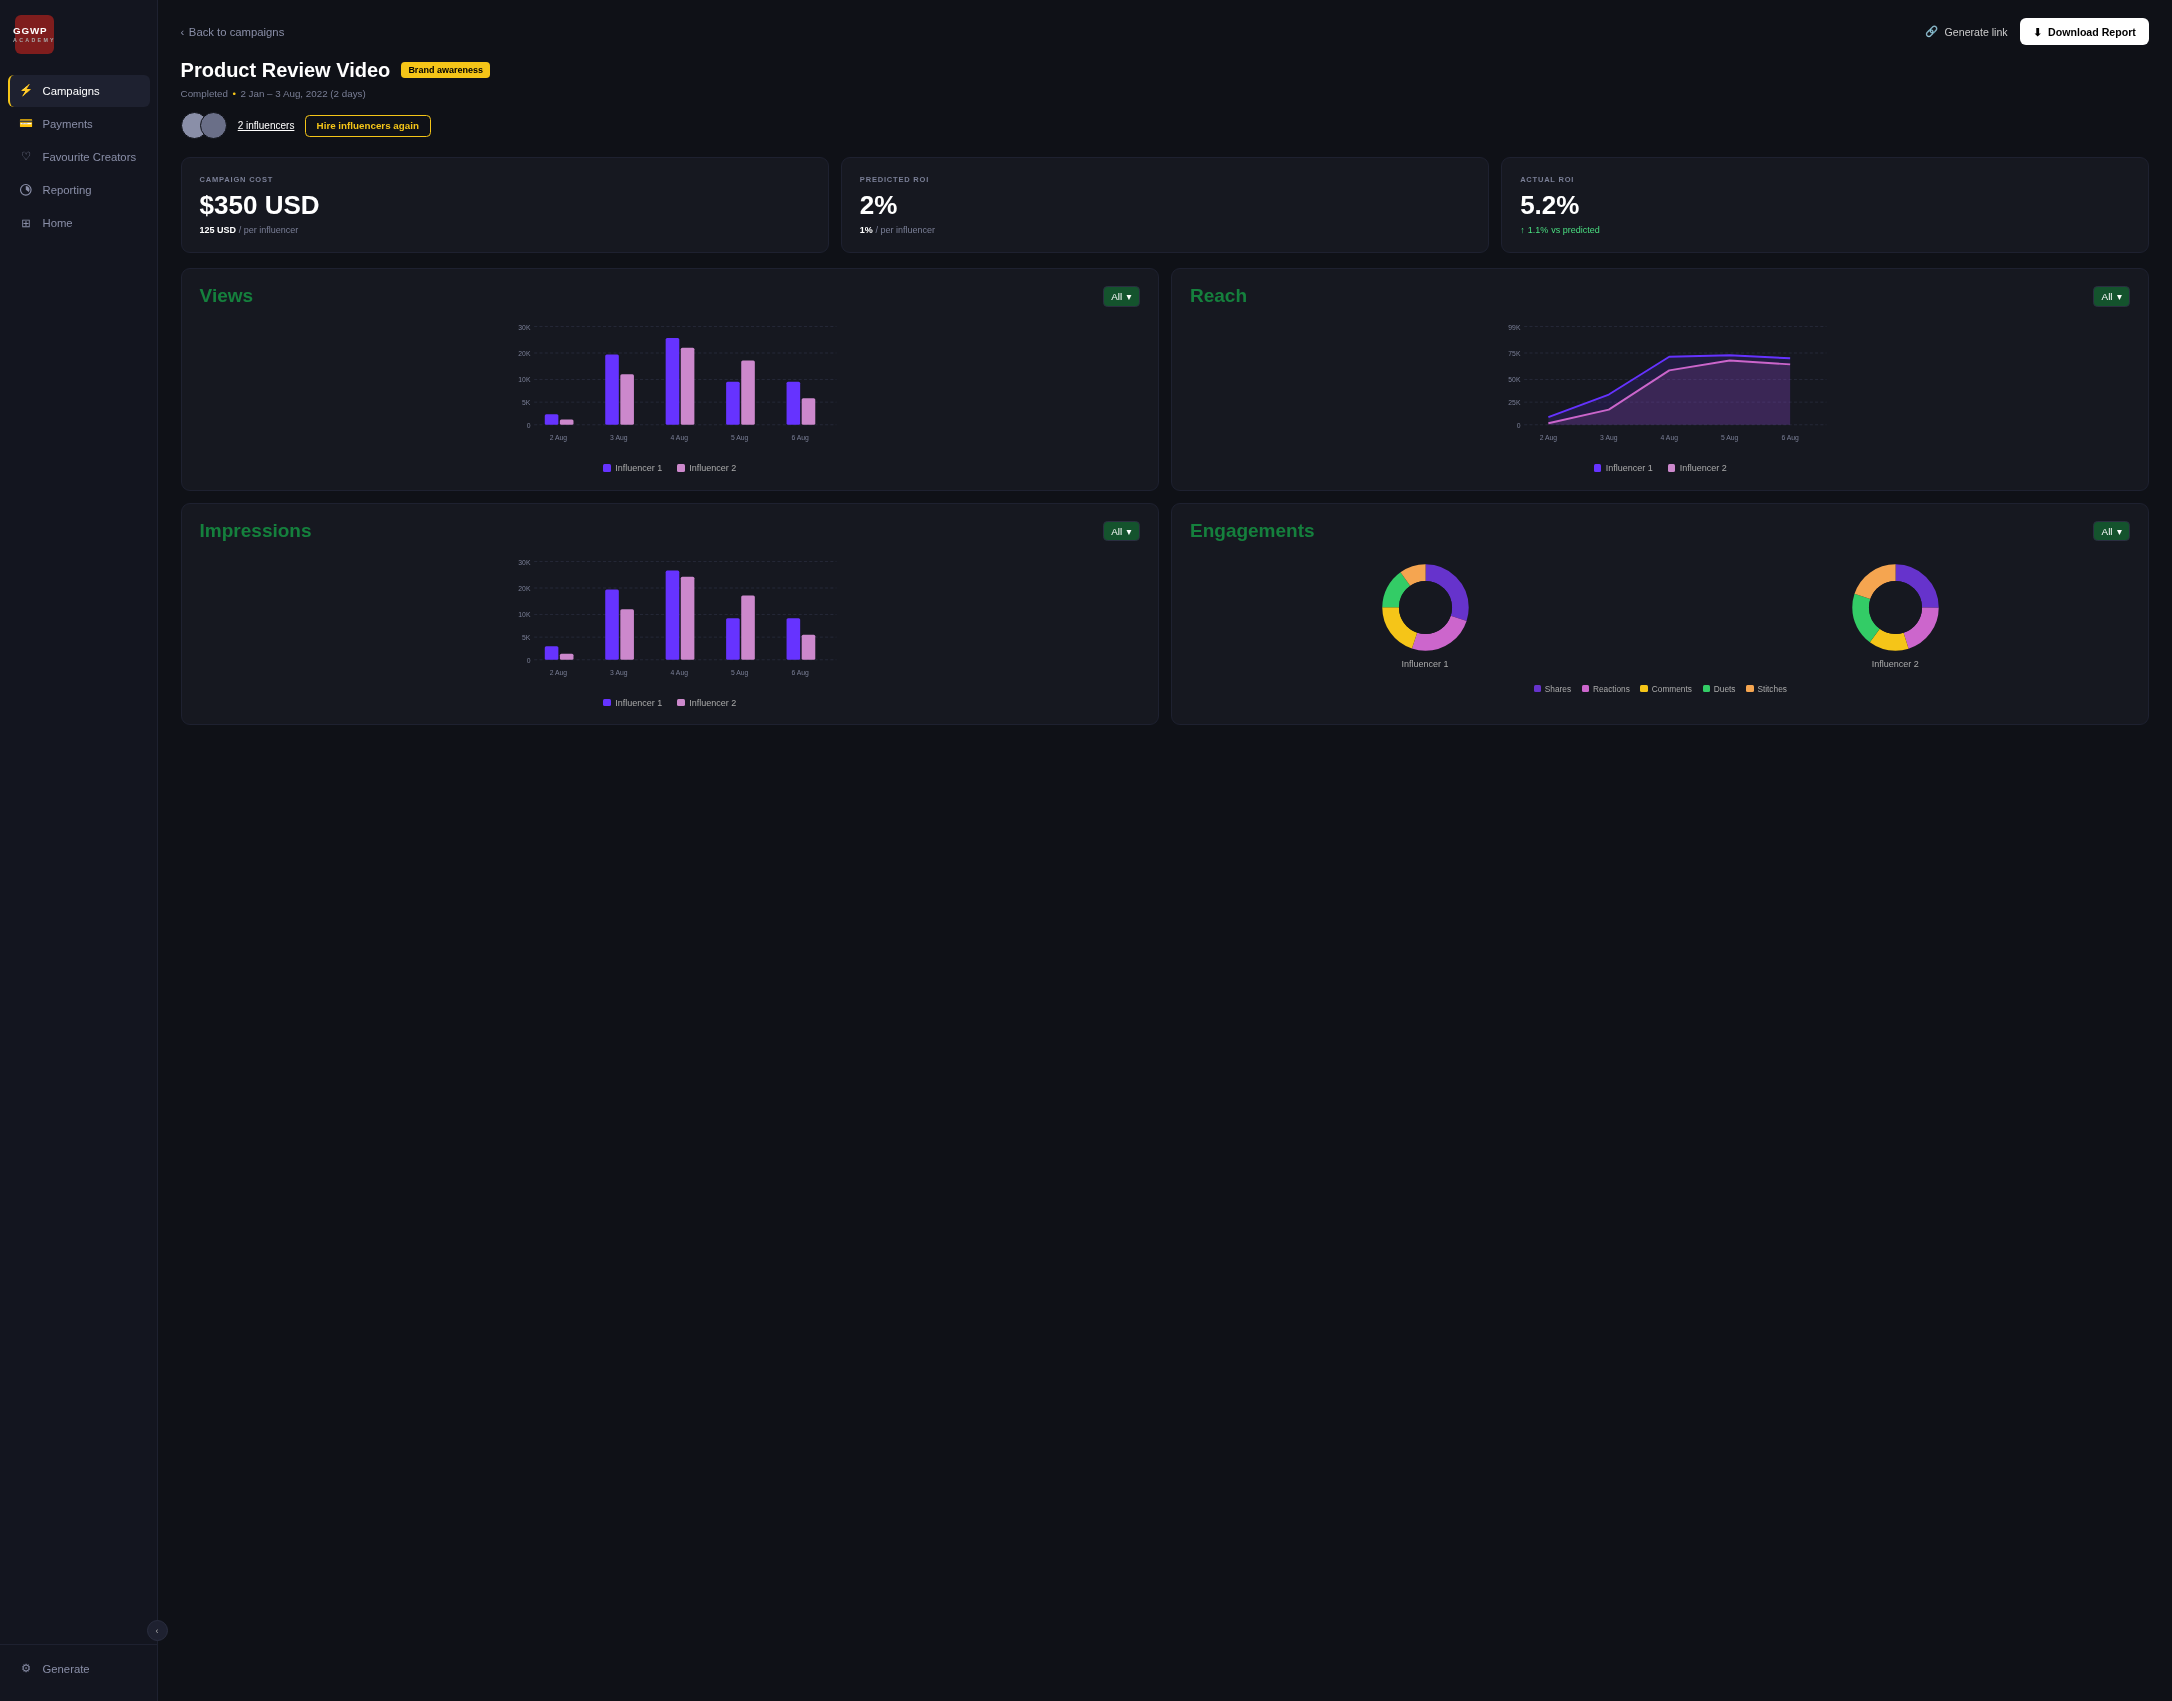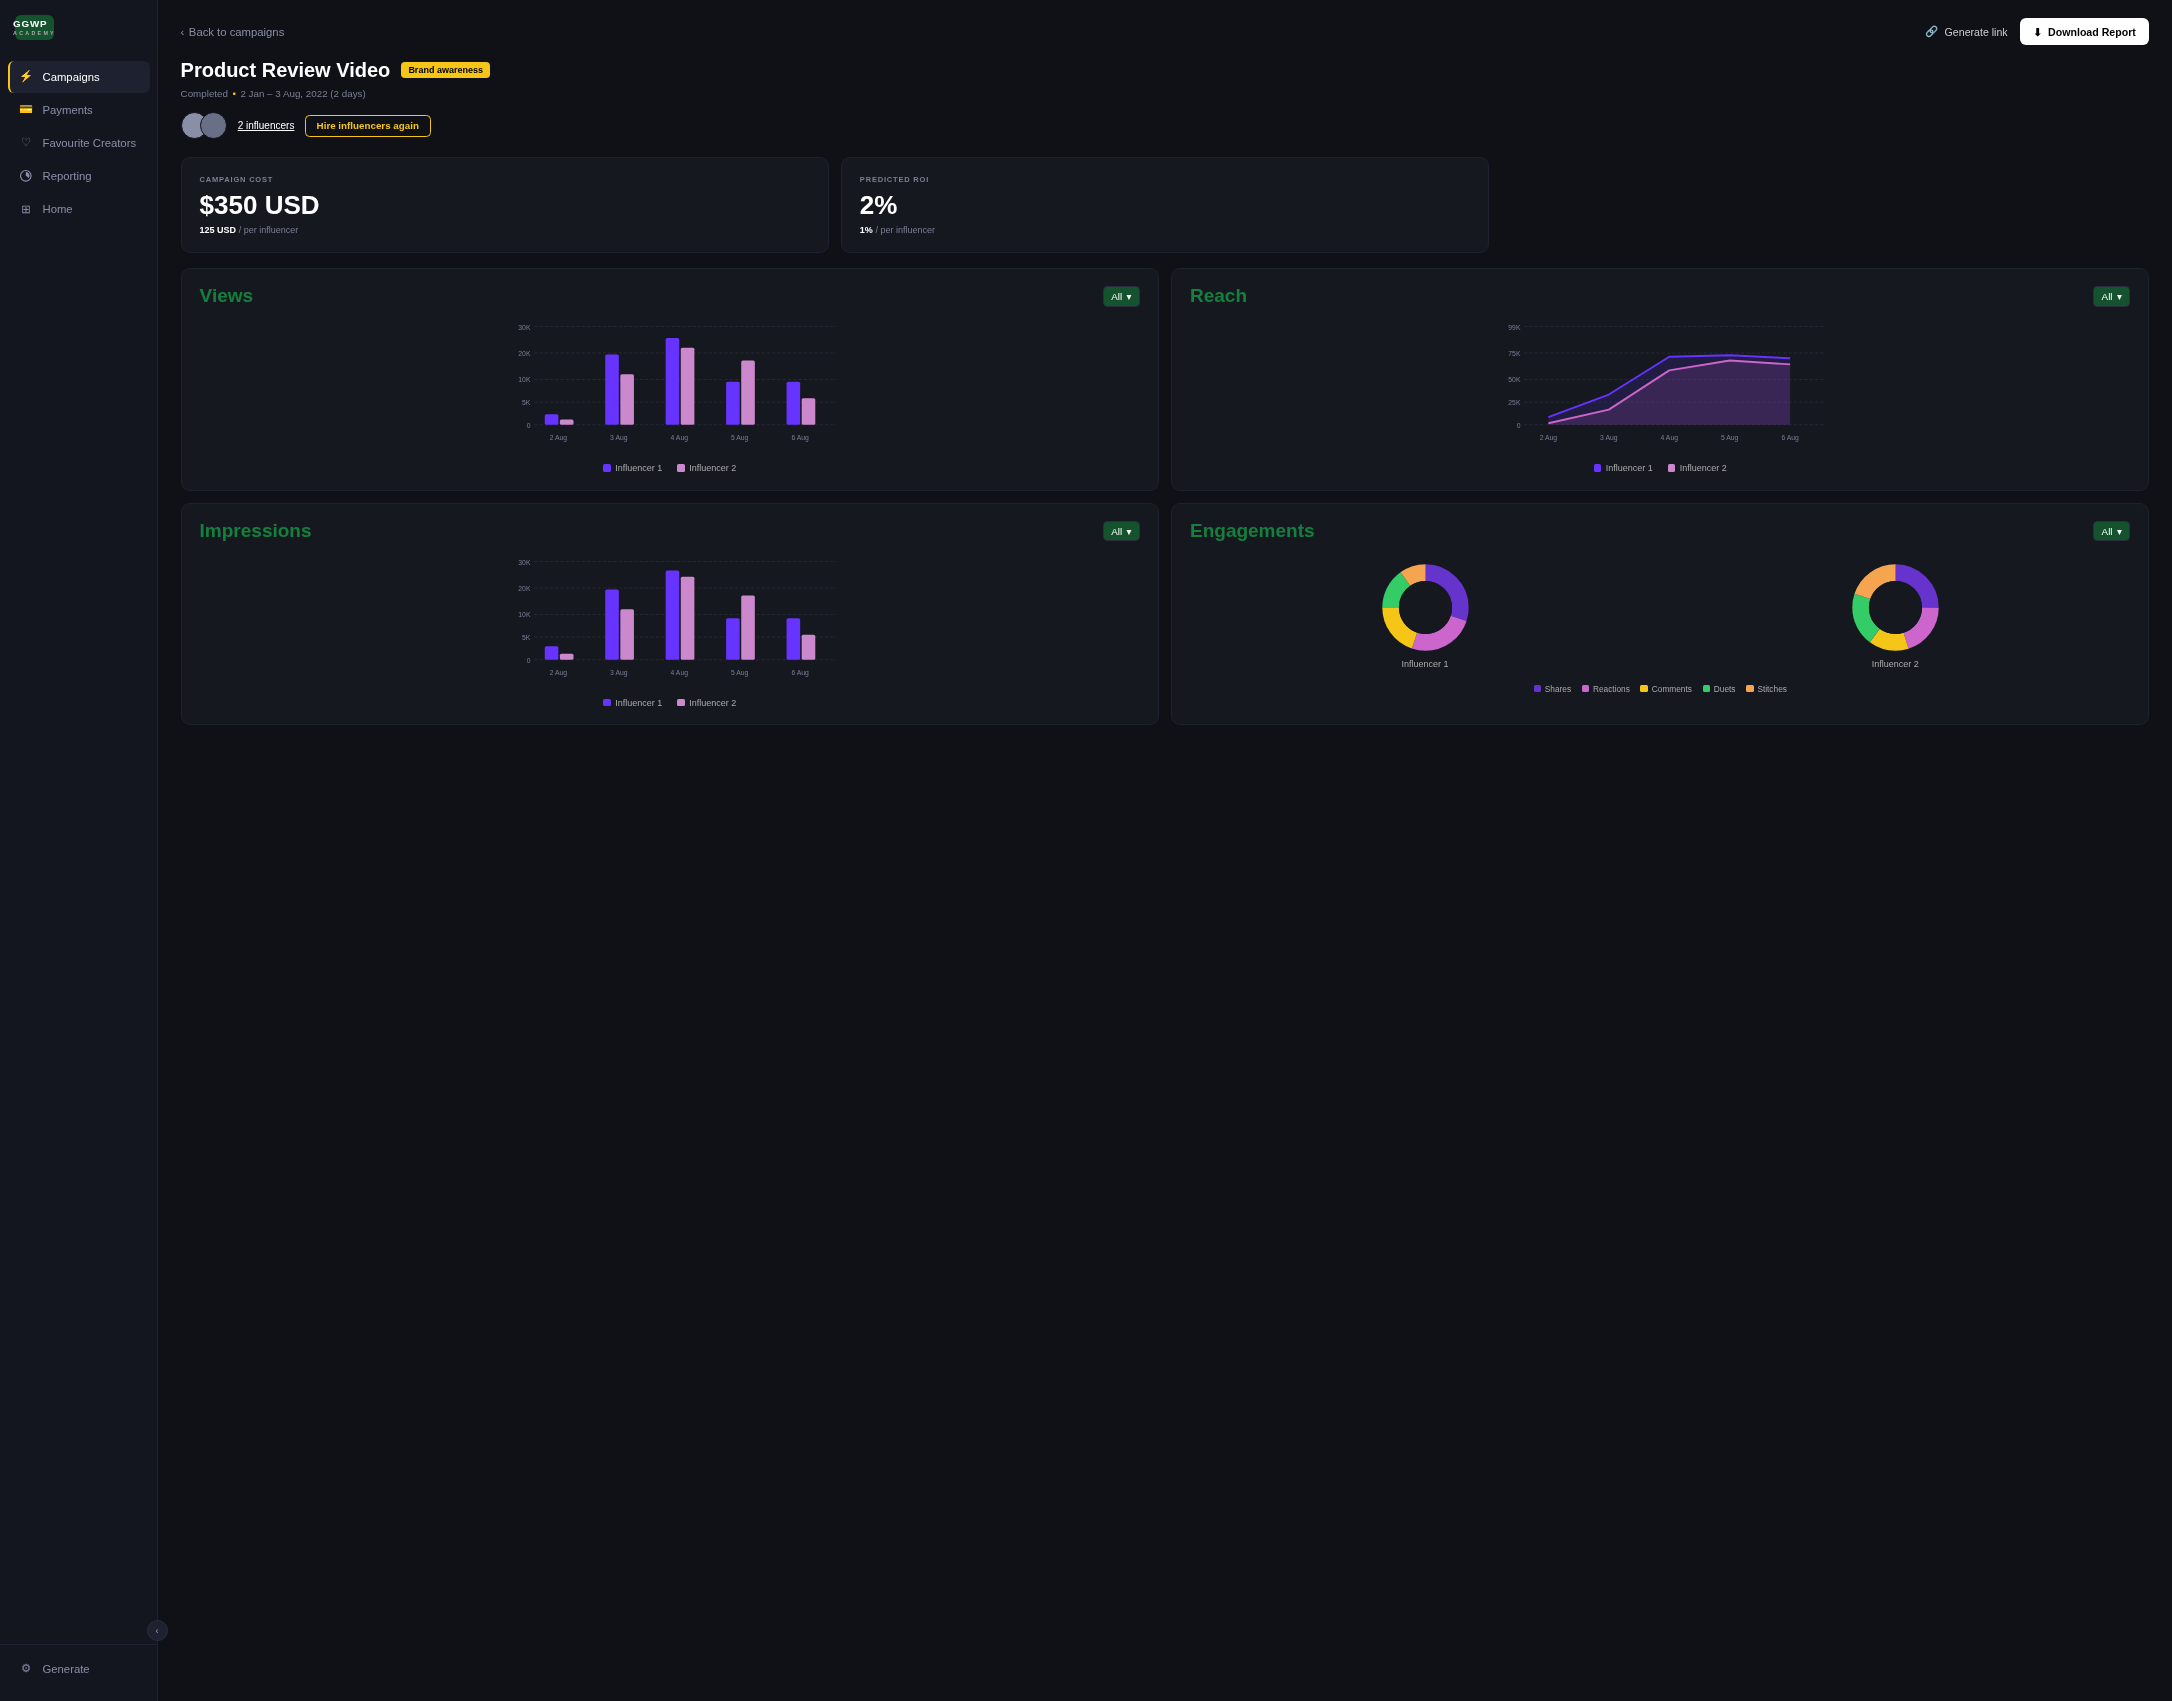--- a/index.html
+++ b/index.html
@@ -20,24 +20,24 @@
       display: flex;
       flex-direction: column;
       padding: 15px 0;
       border-right: 0.8px solid #1e2130;
       position: relative;
     }
     .sidebar-logo {
       padding: 0 15px 21px;
     }
     .logo-box {
-      background: #14532d;
+      background: #7f1d1d;
       border-radius: 6px;
       width: 39px;
-      height: 25px;
+      height: 39px;
       display: flex;
       align-items: center;
       justify-content: center;
       font-weight: 900;
       font-size: 9.8px;
       color: #fff;
       letter-spacing: 0.8px;
     }
     .logo-text { line-height: 1; }
     .logo-sub { font-size: 5.3px; letter-spacing: 2.3px; color: #aaa; margin-top: 1.5px; }
@@ -443,20 +443,29 @@
         <span>per influencer</span>
       </div>
     </div>
     <div class="kpi-card">
       <div class="kpi-label">PREDICTED ROI</div>
       <div class="kpi-value">2%</div>
       <div class="kpi-sub">
         <strong>1%</strong>
         <span> / </span>
         <span>per influencer</span>
+      </div>
+    </div>
+    <div class="kpi-card">
+      <div class="kpi-label">ACTUAL ROI</div>
+      <div class="kpi-value">5.2%</div>
+      <div class="kpi-change">
+        <span>↑</span>
+        <span>1.1%</span>
+        <span>vs predicted</span>
       </div>
     </div>
   </div>
 
   <div class="charts-row">
 
     <div class="chart-card">
       <div class="chart-header">
         <span class="chart-title">Views</span>
         <div class="chart-filter">

